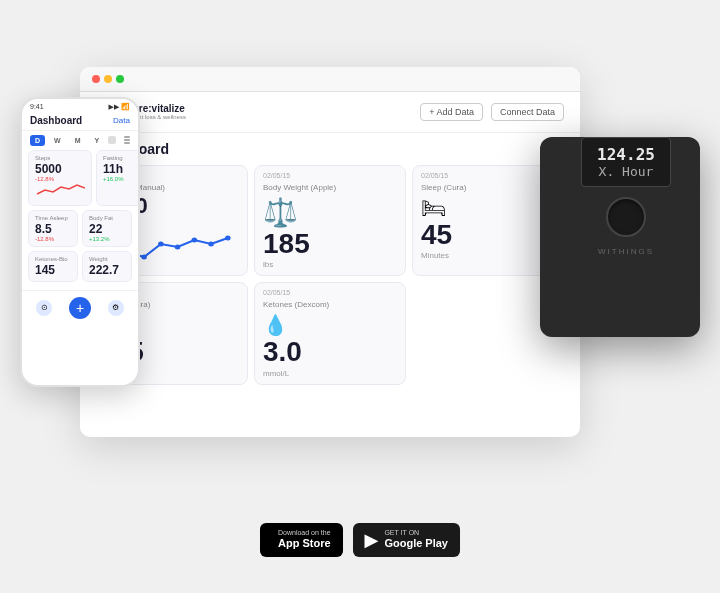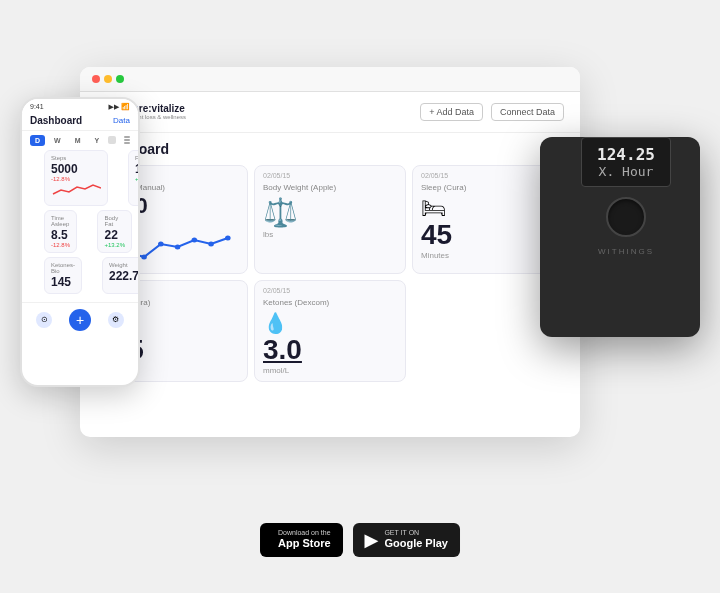--- a/index.html
+++ b/index.html
@@ -230,21 +230,20 @@
       gap: 4px;
       margin-bottom: 4px;
     }
 
     .phone-metric-card {
       flex: 1;
       background: #f8f8fc;
       border: 1px solid #ebebf5;
       border-radius: 6px;
       padding: 4px 6px;
-      margin-left: 16px;
     }
 
     .phone-metric-title {
       font-size: 6px;
       color: #888;
       margin-bottom: 1px;
     }
 
     .phone-metric-value {
       font-size: 12px;
@@ -461,20 +460,21 @@
                 <circle cx="95" cy="12" r="2.5" fill="#2563eb"></circle>
                 <circle cx="110" cy="6" r="2.5" fill="#2563eb"></circle>
               </svg>
             </div>
           </div>
 
           <div class="metric-card">
             <div class="metric-date">02/05/15</div>
             <div class="metric-label">Body Weight (Apple)</div>
             <div style="font-size:28px;margin-top:4px;">⚖️</div>
+            <div class="metric-value" style="font-size:28px;">185</div>
             <div class="metric-unit">lbs</div>
           </div>
 
           <div class="metric-card">
             <div class="metric-date">02/05/15</div>
             <div class="metric-label">Sleep (Cura)</div>
             <div style="font-size:20px;margin-top:4px;">🛏</div>
             <div class="metric-value" style="font-size:28px;">45</div>
             <div class="metric-unit">Minutes</div>
           </div>
@@ -484,21 +484,21 @@
             <div class="metric-label">Sleep (Cura)</div>
             <div style="font-size:20px;margin-top:4px;">🛌</div>
             <div class="metric-value" style="font-size:28px;">8.5</div>
             <div class="metric-unit">hours</div>
           </div>
 
           <div class="metric-card">
             <div class="metric-date">02/05/15</div>
             <div class="metric-label">Ketones (Dexcom)</div>
             <div style="font-size:20px;margin-top:4px;">💧</div>
-            <div class="metric-value" style="font-size:28px;text-decoration:underline;">3.0</div>
+            <div class="metric-value" style="font-size:28px;">3.0</div>
             <div class="metric-unit">mmol/L</div>
           </div>
         </div>
       </div>
     </div>
   </div>
 
   <div class="phone-mockup">
     <div class="phone-status-bar">
       <span>9:41</span>

